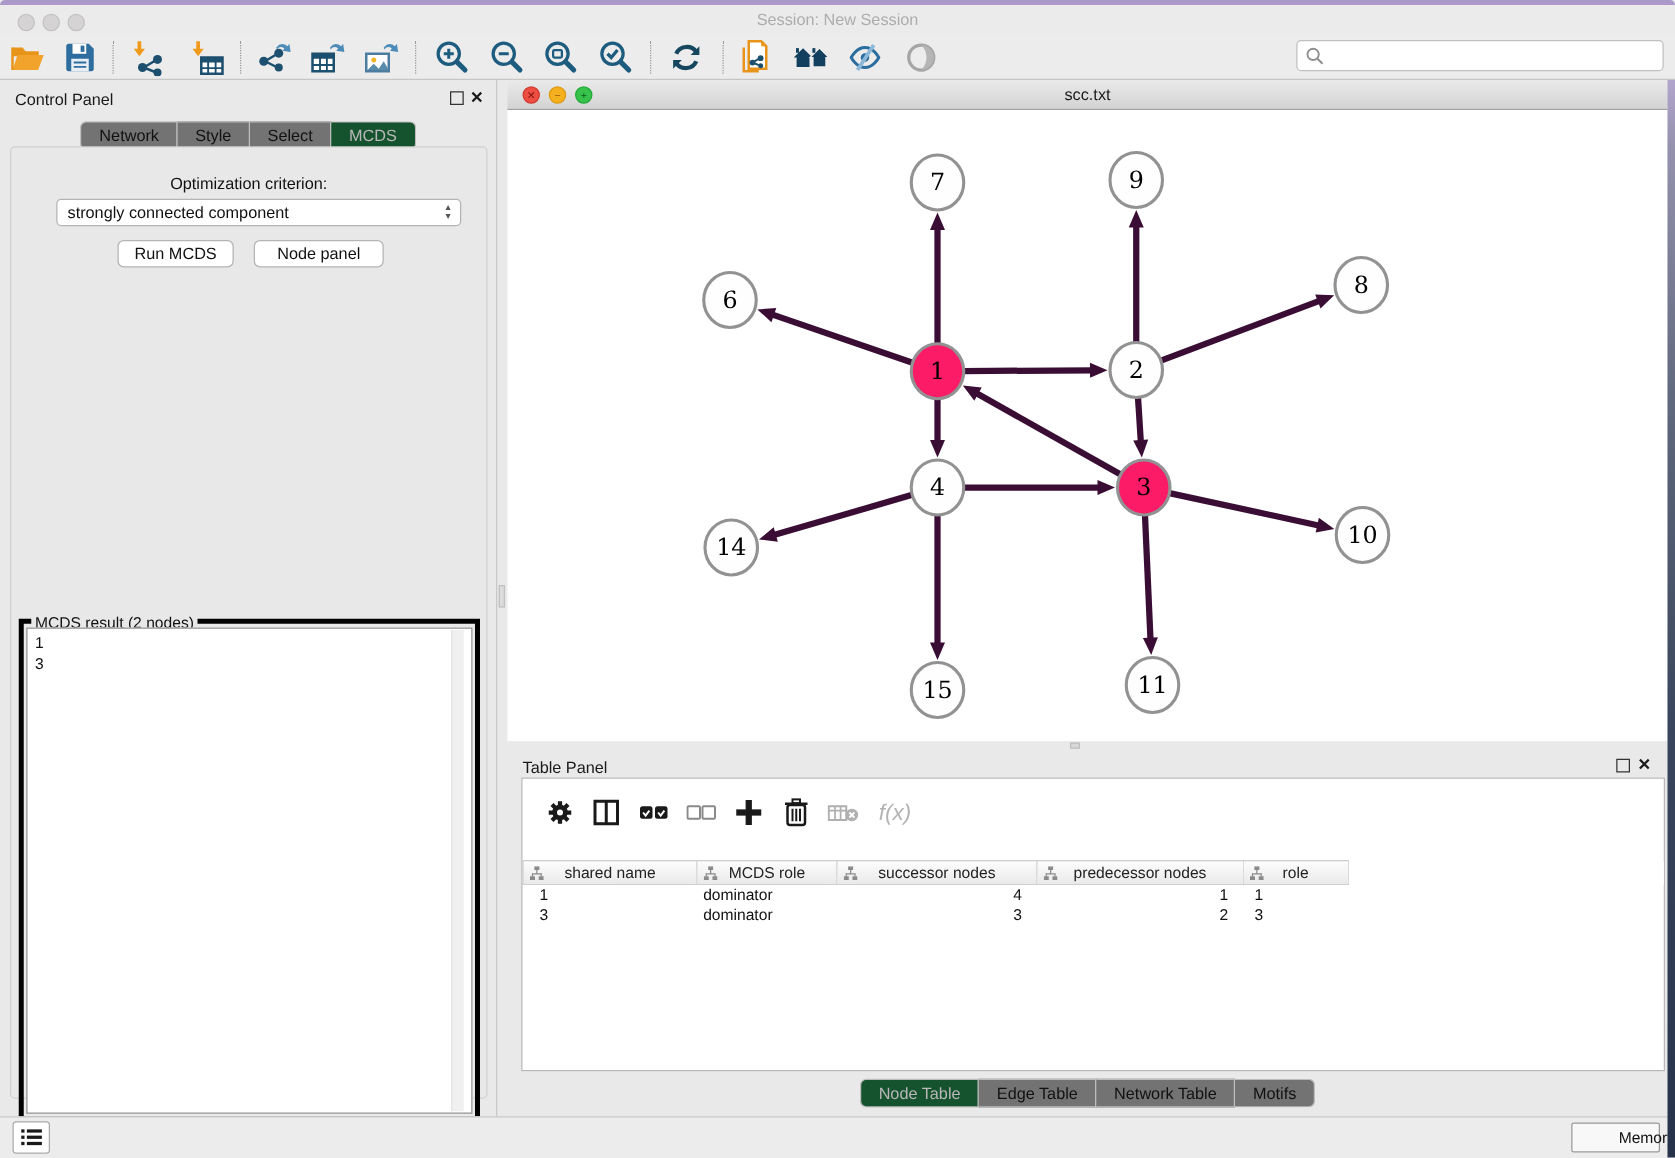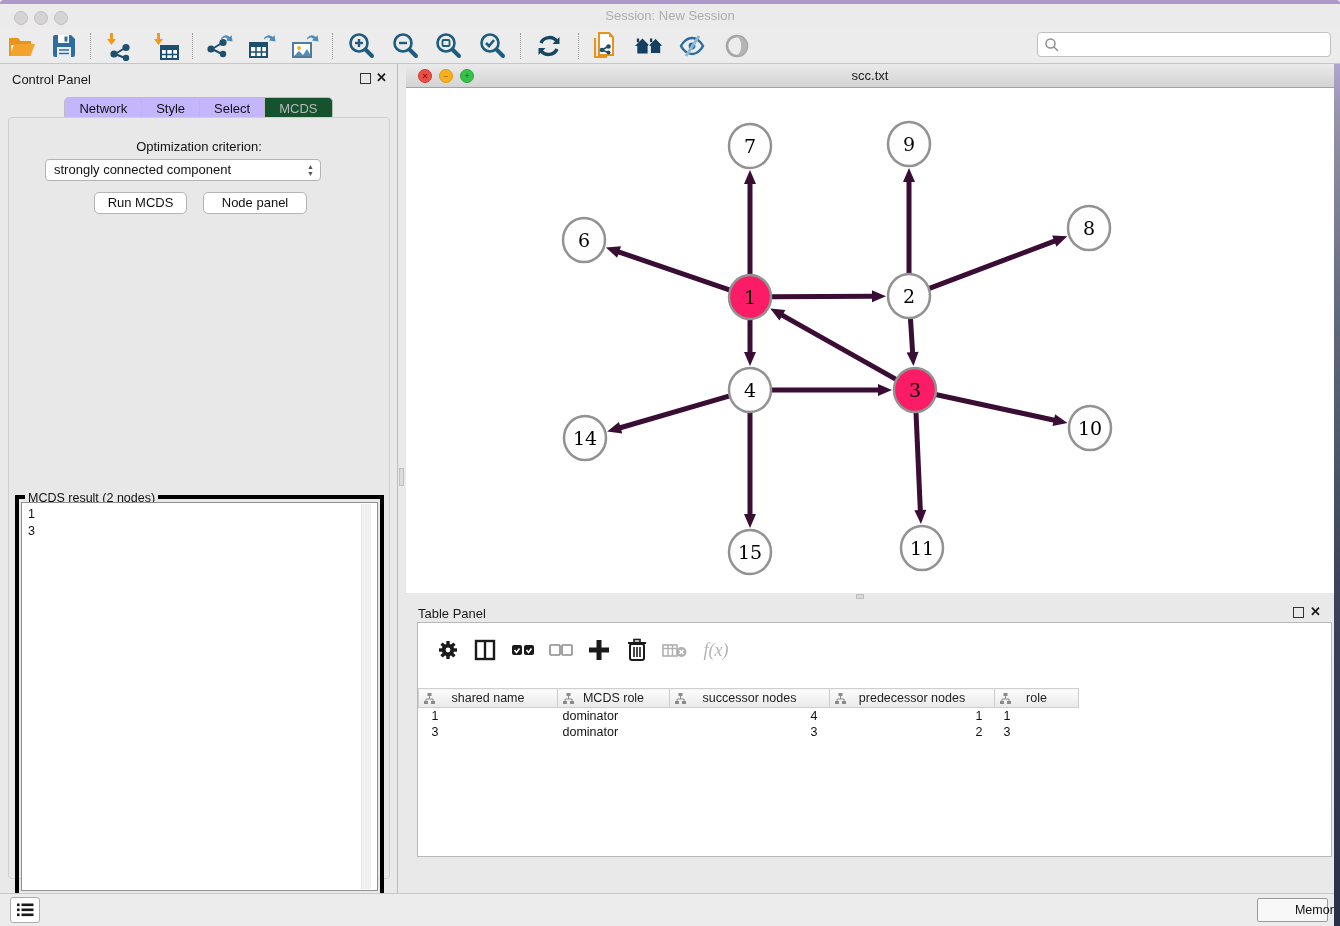--- a/index.html
+++ b/index.html
@@ -18,27 +18,27 @@
   .tb-sep{position:absolute;top:5px;width:0;height:26px;border-left:1px dotted #9a9a9a;}
   #searchbox{left:1037px;top:4px;width:294px;height:25px;background:#fff;border:1px solid #c0c0c0;border-radius:4px;box-sizing:border-box;display:flex;align-items:center;}
   #searchbox svg{margin-left:6px;}
   #searchbox input{border:none;outline:none;flex:1;font-size:13px;background:transparent;height:20px;}
   
   #control-panel{left:0;top:64px;width:398px;height:829px;background:#e9e9e9;border-right:1px solid #bdbdbd;box-sizing:border-box;}
   .panel-title{font-size:13px;color:#1a1a1a;}
   .float-icon{width:9px;height:9px;border:1.5px solid #333;display:inline-block;}
   .close-icon{font-size:13px;font-weight:bold;color:#1a1a1a;line-height:10px;}
   .tabgroup{display:inline-flex;}
-  .tab{height:21px;line-height:21px;font-size:13px;color:#111;background:#c4b5fd;border:1px solid #bdbdbd;border-left:none;padding:0 14px;text-align:center;}
+  .tab{height:21px;line-height:21px;font-size:13px;color:#111;background:#737373;border:1px solid #bdbdbd;border-left:none;padding:0 14px;text-align:center;}
   .tab.first{border-left:1px solid #bdbdbd;border-radius:5px 0 0 5px;}
   .tab.last{border-radius:0 5px 5px 0;}
   .tab.disabled{background:#14532d;color:#b9b7b9;}
   #cp-content{left:8px;top:53px;width:382px;height:762px;background:#e8e8e8;border:1px solid #d0d0d0;border-radius:4px;box-sizing:border-box;}
   #opt-label{left:0;top:21px;width:100%;text-align:center;font-size:13px;color:#111;}
-  #opt-select{left:36px;top:41px;width:276px;height:22px;background:#fff;border:1px solid #b4b4b4;border-radius:4px;box-sizing:border-box;font-size:13px;color:#111;line-height:20px;padding-left:8px;}
+  #opt-select{left:36px;top:41px;width:324px;height:22px;background:#fff;border:1px solid #b4b4b4;border-radius:4px;box-sizing:border-box;font-size:13px;color:#111;line-height:20px;padding-left:8px;}
   .stepper{position:absolute;right:6px;top:3px;display:flex;flex-direction:column;align-items:center;}
   .stepper span{font-size:7px;line-height:7px;color:#555;}
   .cp-btn{position:absolute;top:74px;height:22px;background:#fff;border:1px solid #b4b4b4;border-radius:5px;box-sizing:border-box;font-size:13px;color:#111;text-align:center;line-height:20px;}
   #mcds-fieldset{left:6px;top:377px;width:369px;height:402px;border:4px solid #000000;box-sizing:border-box;}
   #mcds-legend{position:absolute;left:6px;top:-8px;background:#e8e8e8;padding:0 3px;font-size:12.5px;color:#111;}
   #mcds-inner{position:absolute;left:2px;top:3px;right:2px;bottom:2px;background:#fff;border:1px solid #909090;}
   #mcds-lines{position:absolute;left:6px;top:3px;font-size:12.5px;color:#111;line-height:17px;white-space:pre;}
   #mcds-scroll{position:absolute;right:6px;top:1px;bottom:1px;width:9px;background:#f0f0f0;border-left:1px solid #e3e3e3;}
   
   #v-splitter{left:398px;top:64px;width:8px;height:829px;background:#e9e9e9;}
@@ -461,21 +461,21 @@
       <svg width="26" height="18" viewBox="0 0 26 18">
         <rect x="1" y="4" width="14" height="11" fill="none" stroke="#b0b0b0" stroke-width="1.6"></rect>
         <line x1="1" y1="7.5" x2="15" y2="7.5" stroke="#b0b0b0" stroke-width="1.4"></line>
         <line x1="6" y1="4" x2="6" y2="15" stroke="#b0b0b0" stroke-width="1.4"></line>
         <line x1="10.5" y1="4" x2="10.5" y2="15" stroke="#b0b0b0" stroke-width="1.4"></line>
         <circle cx="19.5" cy="11" r="5" fill="#b0b0b0"></circle>
         <path d="M17.5 9 l4 4 M21.5 9 l-4 4" stroke="#fff" stroke-width="1.6"></path>
       </svg>
     </div>
     <div class="tp-icon" style="left:278px;width:40px">
-      <span style="font-family:Liberation Serif, serif;font-style:italic;font-size:18px;color:#b3b3b3">f(x)</span>
+      <span style="font-family:Liberation Sans, sans-serif;font-style:italic;font-size:18px;color:#b3b3b3">f(x)</span>
     </div>
     <table id="tp-table">
       <colgroup>
         <col style="width:139px">
           <col style="width:112px">
           <col style="width:160px">
           <col style="width:165px">
           <col style="width:84px">
           <col>
       </colgroup>
@@ -527,20 +527,28 @@
             <td class="al c0">3</td>
             <td class="al c1">dominator</td>
             <td class="ar c2">3</td>
             <td class="ar c3">2</td>
             <td class="al c4">3</td>
             <td></td>
           </tr>
         </tbody>
     </table>
   </div>
+  <div id="tp-tabs">
+    <div class="tabgroup" id="tp-tabgroup">
+        <div class="tab first disabled">Node Table</div>
+        <div class="tab">Edge Table</div>
+        <div class="tab">Network Table</div>
+        <div class="tab last">Motifs</div>
+      </div>
+  </div>
 </div>
 
 <div id="statusbar" class="abs">
   <div id="list-btn">
     <svg width="18" height="16" viewBox="0 0 18 16">
       <g fill="#1a1a1a">
         <rect x="1" y="1.5" width="2.6" height="2.6"></rect>
           <rect x="5.5" y="1.5" width="12" height="2.6"></rect>
         <rect x="1" y="6.5" width="2.6" height="2.6"></rect>
           <rect x="5.5" y="6.5" width="12" height="2.6"></rect>

